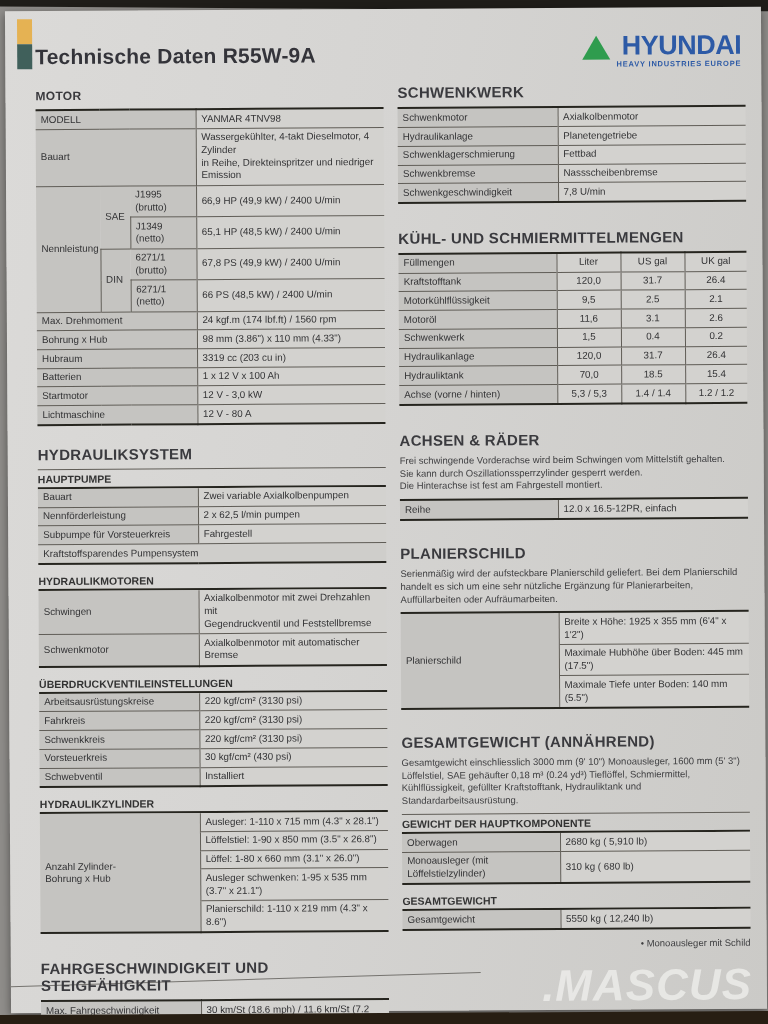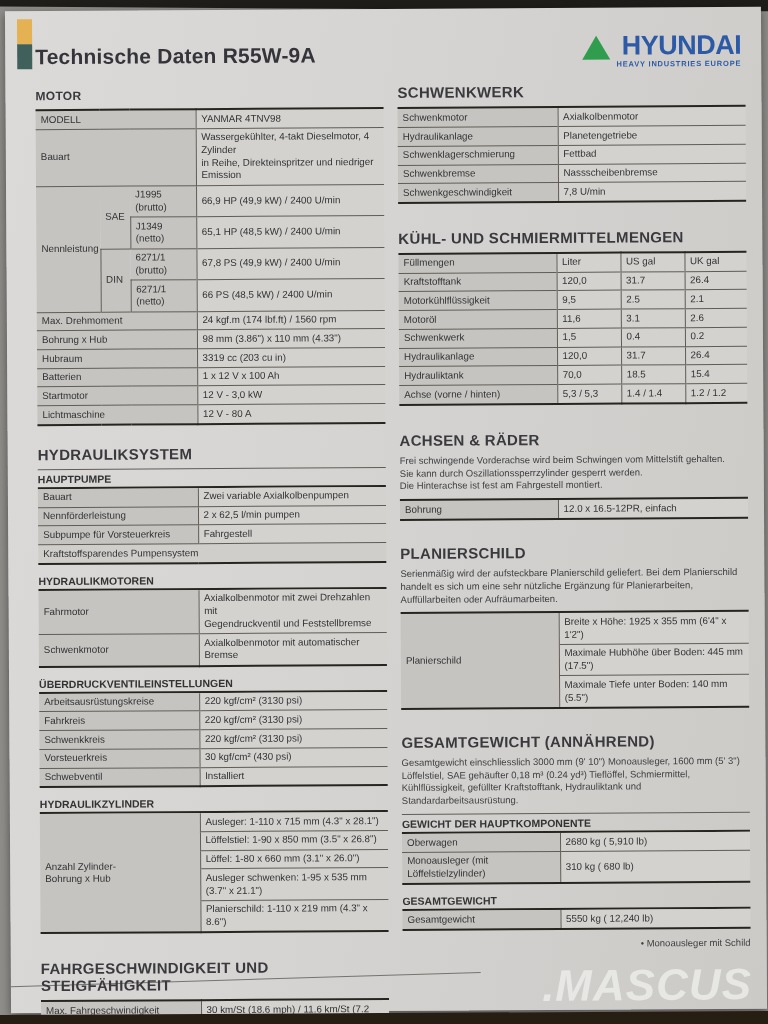--- a/index.html
+++ b/index.html
@@ -27,21 +27,21 @@
   table.spec{width:100%;border-collapse:collapse;table-layout:fixed;
              border-top:2px solid #26251f;border-bottom:2px solid #26251f;}
   table.spec td{font-size:9.8px;color:#333335;padding:2.5px 5px;border-top:1px solid #605d57;vertical-align:middle;line-height:1.3;}
   table.spec tr:first-child td{border-top:none;}
   td.l{background:#c5c4c1;}
   td.v{background:#d3d2cf;border-left:1px solid #605d57;}
   td.full{background:#cfcecb;}
   .pre{white-space:pre-line;}
   .subhead-row{font-size:10.5px;font-weight:bold;color:#333;padding:3px 0 2px 0;border-bottom:2px solid #26251f;margin-top:7px;}
   .subhead-row.first{margin-top:0;border-top:1px solid #605d57;}
-  td.c{margin-top:17px;}
+  td.c{text-align:center;margin-top:17px;}
 
   
   .brand{display:flex;justify-content:flex-end;align-items:flex-start;margin:14px 4px 0 0;}
   .brand-tri{width:0;height:0;border-left:14px solid transparent;border-right:14px solid transparent;
              border-bottom:24px solid #2f9c4e;margin:2px 6px 0 0;}
   .brand-txt{text-align:right;}
   .brand-name{font-size:27px;font-weight:bold;color:#2d5aa6;letter-spacing:-.5px;line-height:.9;}
   .brand-tag{font-size:7.5px;font-weight:bold;color:#2d5aa6;letter-spacing:.8px;margin-top:2px;}
 
   .footnote{font-size:9.5px;color:#3e3e40;text-align:right;margin-top:8px;}
@@ -158,21 +158,21 @@
           </table>
 
         <div class="subhead-row">HYDRAULIKMOTOREN</div>
         <table class="spec" style="border-top:none">
           <colgroup>
               <col style="width:160px">
               <col>
             </colgroup>
           <tbody>
               <tr>
-            <td class="l">Fahrmotor</td>
+            <td class="l">Schwingen</td>
             <td class="v pre">Axialkolbenmotor mit zwei Drehzahlen mit
 Gegendruckventil und Feststellbremse</td>
           </tr>
           <tr>
             <td class="l">Schwenkmotor</td>
             <td class="v">Axialkolbenmotor mit automatischer Bremse</td>
           </tr>
         </tbody>
           </table>
 
@@ -362,21 +362,21 @@
         <div class="sec-intro">Frei schwingende Vorderachse wird beim Schwingen vom Mittelstift gehalten.
 Sie kann durch Oszillationssperrzylinder gesperrt werden.
 Die Hinterachse ist fest am Fahrgestell montiert.</div>
         <table class="spec">
           <colgroup>
               <col style="width:158px">
               <col>
             </colgroup>
           <tbody>
               <tr>
-            <td class="l">Bohrung</td>
+            <td class="l">Reihe</td>
             <td class="v">12.0 x 16.5-12PR, einfach</td>
           </tr>
         </tbody>
           </table>
       </div>
 
       <div class="sec" style="margin-top:24px">
         <div class="sec-h">PLANIERSCHILD</div>
         <div class="sec-intro">Serienmäßig wird der aufsteckbare Planierschild geliefert. Bei dem Planierschild handelt es sich um eine sehr nützliche Ergänzung für Planierarbeiten, Auffüllarbeiten oder Aufräumarbeiten.</div>
         <table class="spec">

